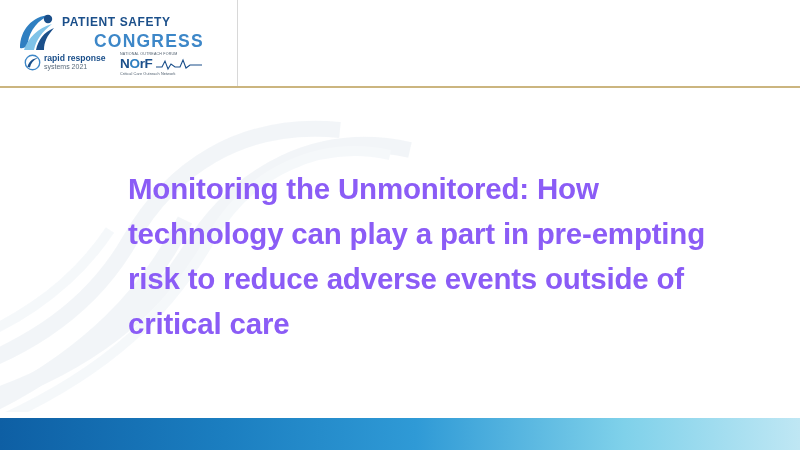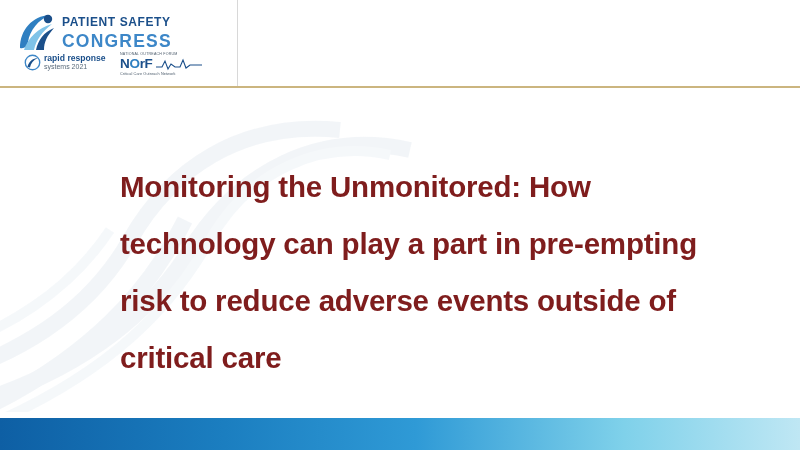--- a/index.html
+++ b/index.html
@@ -90,20 +90,21 @@
     line-height: 19px;
     white-space: nowrap;
   }
   .logo-line2 {
     font-size: 17.5px;
     font-weight: bold;
     letter-spacing: 1.2px;
     color: #3d87c8;
     line-height: 19px;
     white-space: nowrap;
+    margin-left: 32px;
   }
 
   
   .sublogos {
     position: absolute;
     left: 24px;
     top: 54px;
     width: 190px;
     height: 26px;
   }
@@ -173,25 +174,25 @@
   }
 
   
   .title-area {
     position: absolute;
     left: 112px;
     top: 150px;
     width: 620px;
   }
   .slide-title {
-    margin: 8px;
+    margin: 16px;
     font-size: 29.5px;
-    line-height: 57px;
-    font-weight: bold;
-    color: #7f1d1d;
+    line-height: 45px;
+    font-weight: bold;
+    color: #8b5cf6;
     letter-spacing: -0.2px;
   }
 
   
   .footer-band {
     position: absolute;
     left: 0;
     top: 418px;
     width: 800px;
     height: 32px;

